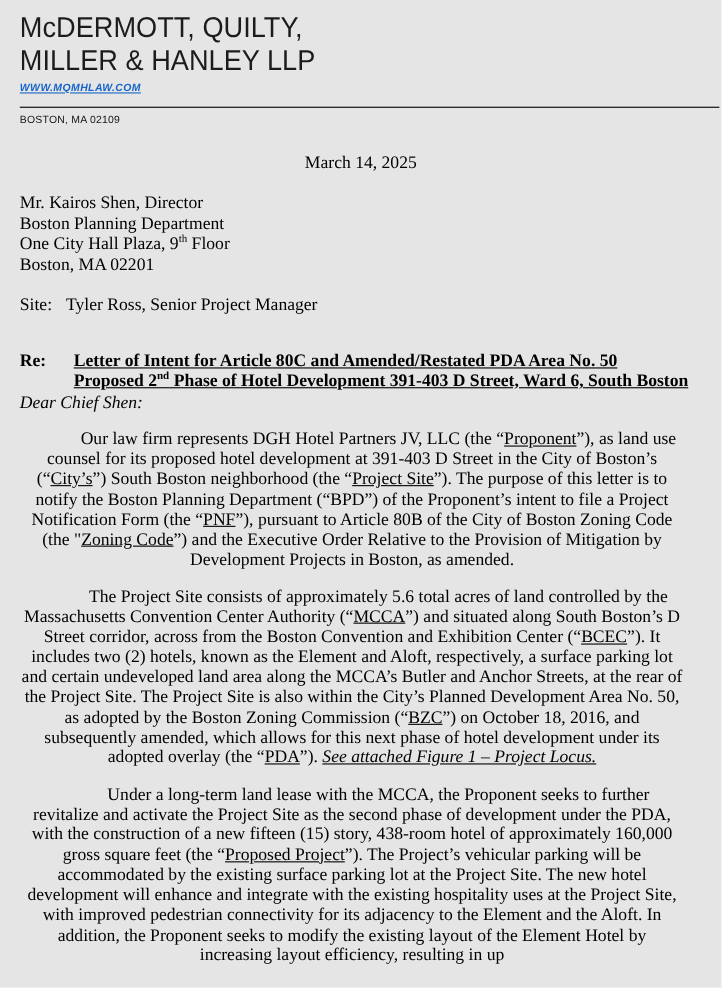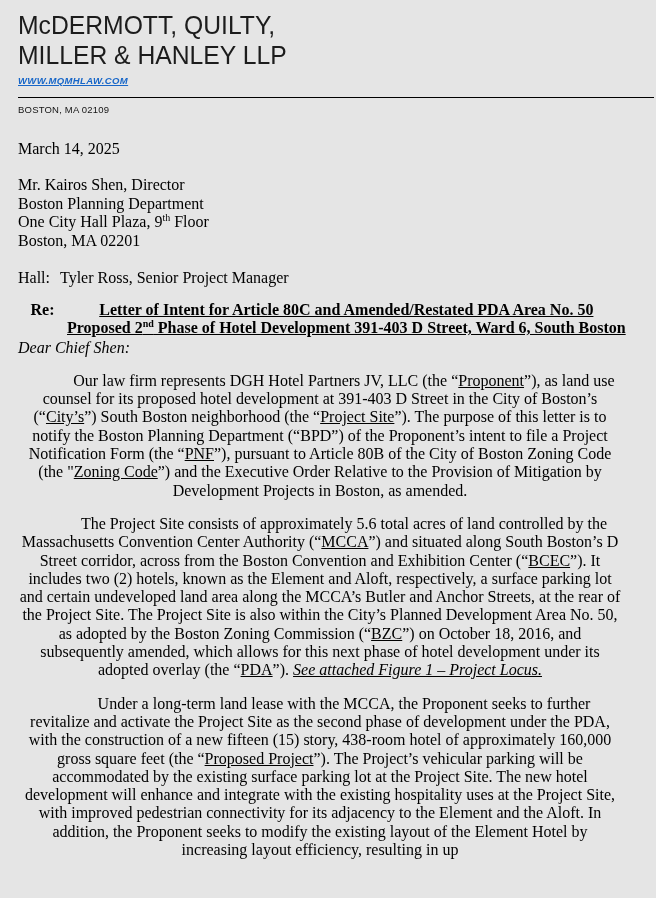--- a/index.html
+++ b/index.html
@@ -40,25 +40,25 @@
     height: 0;
   }
   .addr {
     font-family: "Liberation Sans", sans-serif;
     font-size: 9.5px;
     line-height: 13px;
     color: #141414;
     letter-spacing: 0.2px;
   }
   
-  .date { margin-top: 24px; line-height: 18.3px; }
+  .date { margin-top: 24px; line-height: 18.3px; text-align: center; }
   .recipient { margin-top: 18px; line-height: 18.5px; }
   .attn { margin-top: 19px; line-height: 18.3px; }
   .attn-label { display: inline-block; width: 42px; }
-  .re { margin-top: 13px; display: flex; text-align: center; }
+  .re { margin-top: 32px; display: flex; }
   .re-label { width: 49px; flex: none; font-weight: 700; }
   .subject-line {
     font-weight: 700;
     text-decoration: underline;
     line-height: 18.5px;
     white-space: nowrap;
   }
   .salutation { margin-top: 1px; line-height: 18.3px; font-style: italic; }
   .para {
     margin: 15px 16px 0 0;
@@ -90,21 +90,21 @@
   <div class="date">March 14, 2025</div>
 
   <div class="recipient">
     <div><span>Mr. Kairos Shen, Director</span></div>
     <div><span>Boston Planning Department</span></div>
     <div><span>One City Hall Plaza, 9</span><sup>th</sup><span> Floor</span></div>
     <div><span>Boston, MA 02201</span></div>
   </div>
 
   <div class="attn">
-    <span class="attn-label">Hall:</span><span>Tyler Ross, Senior Project Manager</span>
+    <span class="attn-label">Site:</span><span>Tyler Ross, Senior Project Manager</span>
   </div>
 
   <div class="re">
     <div class="re-label">Re:</div>
     <div>
       <div class="subject-line"><span>Letter of Intent for Article 80C and Amended/Restated PDA Area No. 50</span></div>
       <div class="subject-line"><span>Proposed 2</span><sup>nd</sup><span> Phase of Hotel Development 391-403 D Street, Ward 6, South Boston</span></div>
     </div>
   </div>
 

